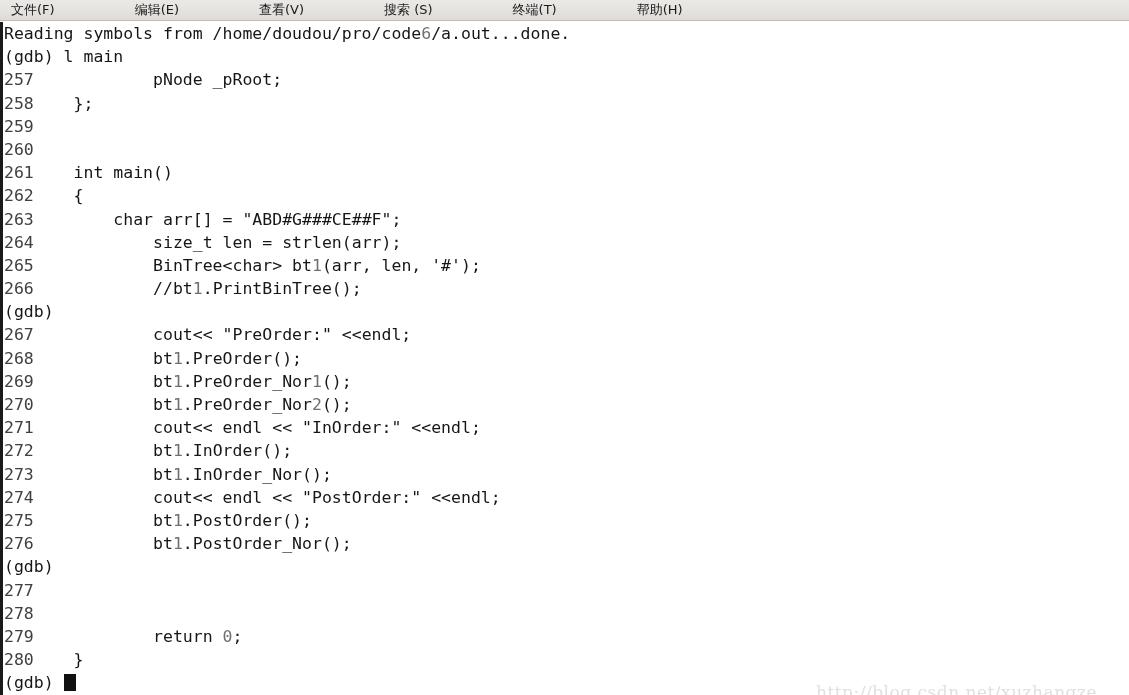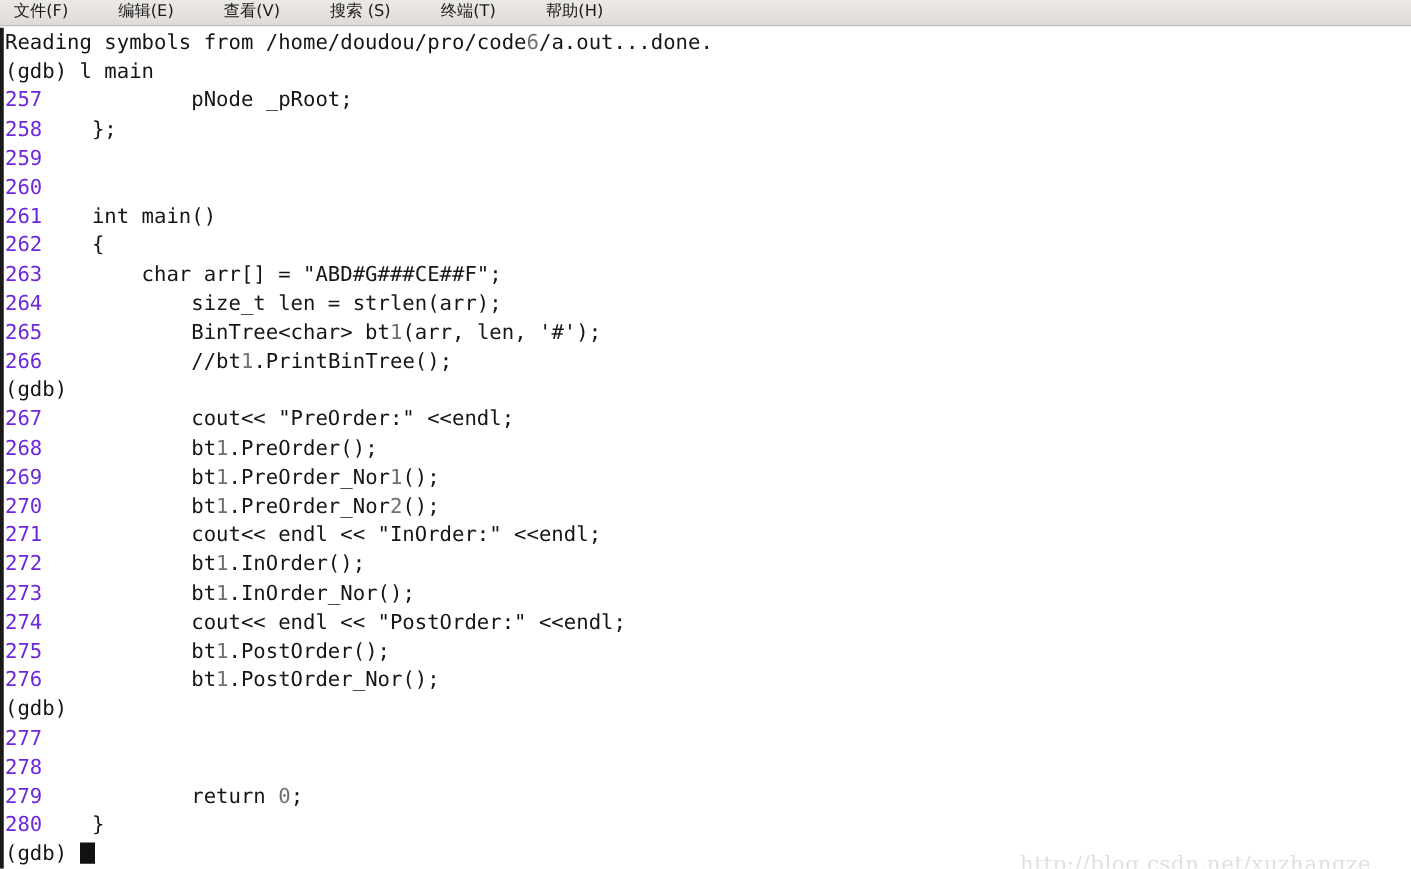--- a/index.html
+++ b/index.html
@@ -24,20 +24,21 @@
     height: 21px;
     background: linear-gradient(to bottom, #ebe9e6 0%, #e4e1de 60%, #dedbd7 100%);
     border-bottom: 1px solid #bfbcb8;
     box-sizing: border-box;
     display: flex;
     align-items: center;
     font-family: "DejaVu Sans", "Liberation Sans", sans-serif;
     font-size: 13px;
     color: #1b1b1b;
     white-space: nowrap;
+    gap: 40px;
   }
   #menubar .menu-item {
     padding: 0 7px;
     line-height: 20px;
     cursor: default;
     letter-spacing: 0px;
     margin-left: 26px;
   }
   #menubar .menu-item:first-child { margin-left: 4px; }
 
@@ -74,21 +75,21 @@
     white-space: pre;
     letter-spacing: 0px;
     border-radius: 31px;
   }
   #screen .row {
     height: 23.2px;
     white-space: pre;
   }
   
   .num { color: #6f6f6f; }
-  .lineno { color: #6d28d9; }
+  .lineno { color: #404040; }
   .cursor {
     display: inline-block;
     width: 11.9px;
     height: 17px;
     background: #111111;
     vertical-align: -3px;
   }
 
   
   #watermark {

